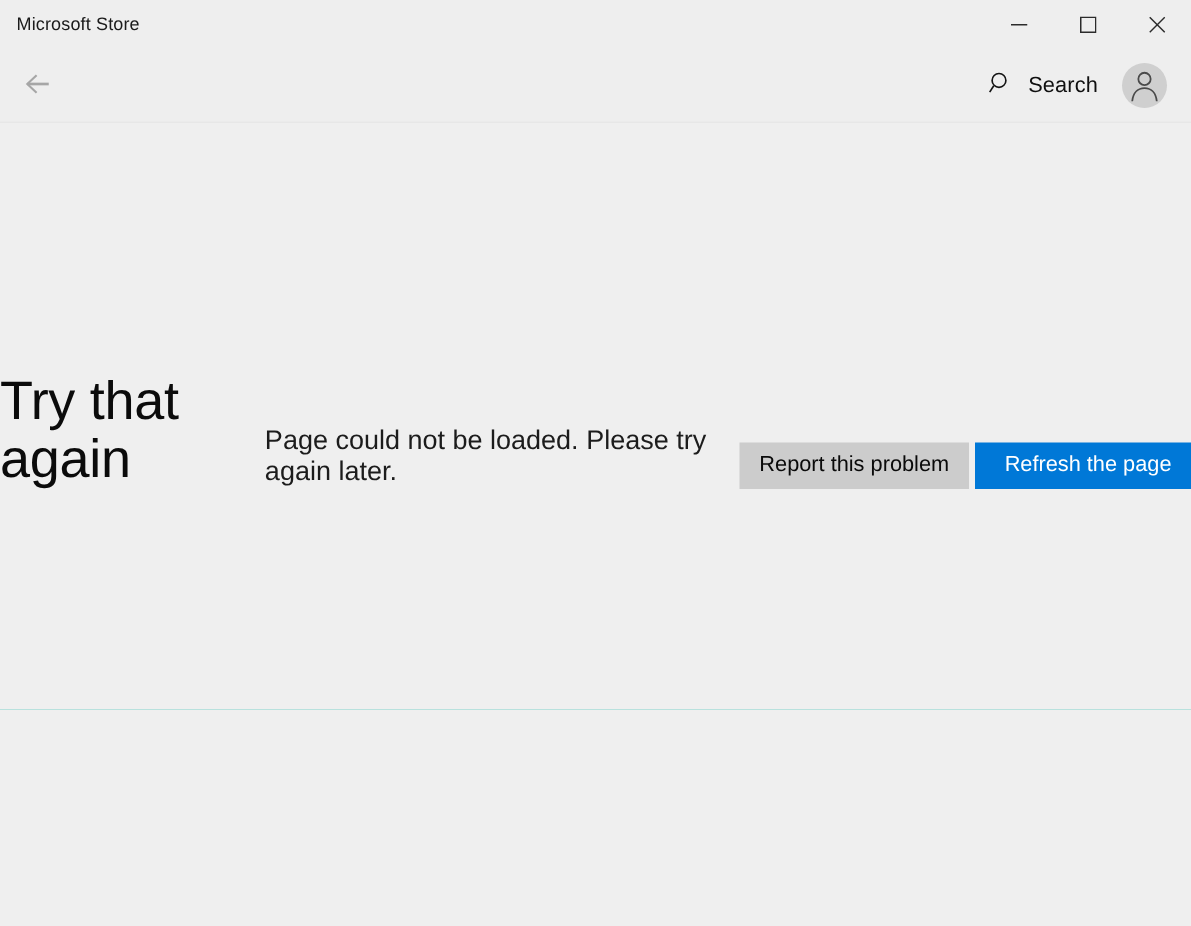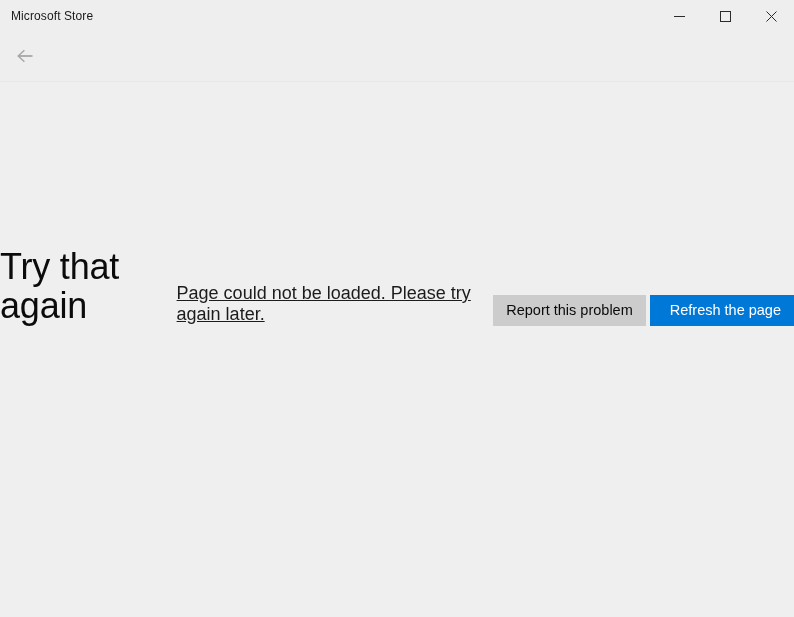--- a/index.html
+++ b/index.html
@@ -148,21 +148,20 @@
     margin: 0;
     line-height: 1.1;
     letter-spacing: -0.2px;
   }
   .error-subtext {
     font-size: 18px;
     color: #1c1c1c;
     margin: 19px 0 0 0;
     line-height: 1.2;
     font-weight: 400;
-    text-decoration: underline;
   }
   .button-row {
     display: flex;
     margin-top: 22px;
     gap: 4px;
   }
   .btn {
     border: none;
     padding: 0 13px;
     height: 31px;
@@ -235,20 +234,40 @@
 
     <button class="back-button">
       <span>
         <svg width="22" height="16" viewBox="0 0 22 16">
           <path d="M8.4 2.2 L2.2 8 L8.4 13.8" fill="none" stroke="#a6a6a6" stroke-width="1.4"></path>
           <line x1="2.4" y1="8" x2="16.5" y2="8" stroke="#a6a6a6" stroke-width="1.8"></line>
         </svg>
       </span>
     </button>
 
+    <div class="nav-right">
+      <button class="search-button">
+        <span>
+          <svg width="17" height="17" viewBox="0 0 17 17">
+            <circle cx="7" cy="6.6" r="4.6" fill="none" stroke="#141414" stroke-width="1.1"></circle>
+            <line x1="3.5" y1="10.2" x2="0.8" y2="14.4" stroke="#141414" stroke-width="1.1"></line>
+          </svg>
+        </span>
+        <span class="search-label">Search</span>
+      </button>
+
+      <button class="avatar-button">
+        <span>
+          <svg width="30" height="30" viewBox="0 0 30 30">
+            <circle cx="15" cy="11.6" r="4.1" fill="none" stroke="#4a4a4a" stroke-width="1.2"></circle>
+            <path d="M6.8 26.5 C7.4 20.6 10.8 17.7 15 17.7 C19.2 17.7 22.6 20.6 23.2 26.5" fill="none" stroke="#4a4a4a" stroke-width="1.2"></path>
+          </svg>
+        </span>
+      </button>
+    </div>
   </div>
 
   <div class="content">
 
     <div class="error-block">
       <h1 class="error-heading">Try that again</h1>
 
       <p class="error-subtext">Page could not be loaded. Please try again later.</p>
 
       <div class="button-row">

